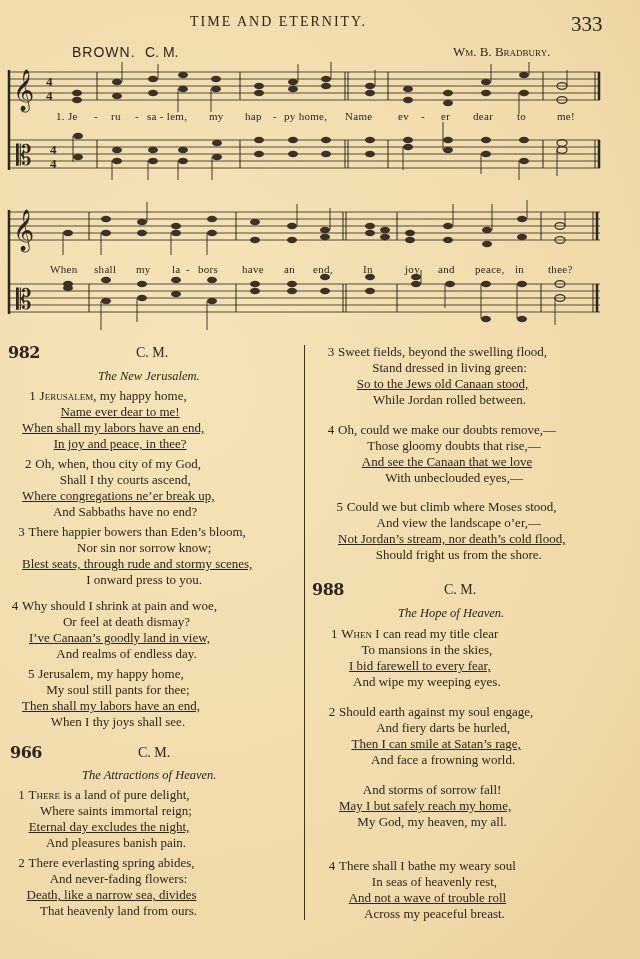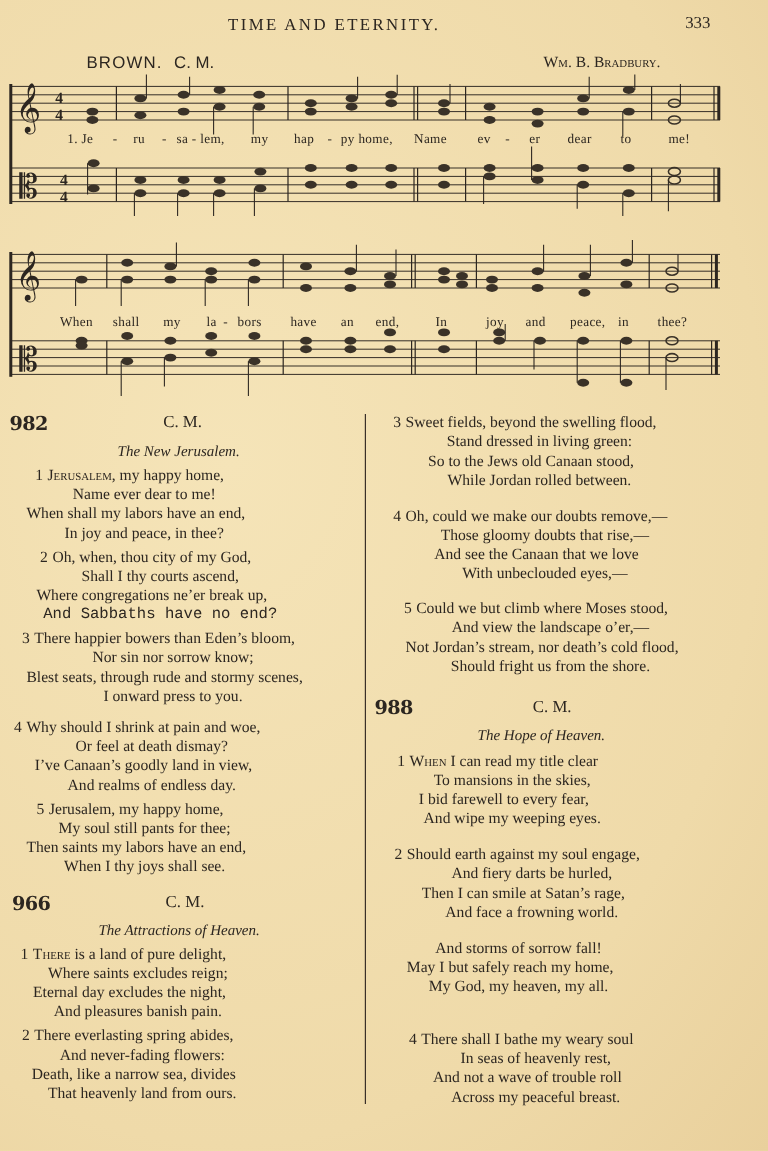--- a/index.html
+++ b/index.html
@@ -13,21 +13,21 @@
   }
   .running-head {
     position: absolute; top: 14px; left: 0; width: 586px; height: 20px;
   }
   .running-title {
     position: absolute; left: 190px; top: 0;
     font-family: "Liberation Serif", serif; font-size: 14px; letter-spacing: 2px;
   }
   .page-number {
     position: absolute; left: 571px; top: -2px;
-    font-family: "Liberation Serif", serif; font-size: 14px;
+    font-family: "Liberation Serif", serif; font-size: 21px;
   }
   .tune-head { position: absolute; top: 44px; left: 0; width: 640px; height: 18px; }
   .tune-name { position: absolute; left: 72px; top: 0; font-family: "Liberation Sans", sans-serif; font-size: 14px; letter-spacing: 1px; }
   .tune-meter { position: absolute; left: 145px; top: 0; font-family: "Liberation Sans", sans-serif; font-size: 14px; }
   .composer { position: absolute; left: 453px; top: 0; font-family: "Liberation Serif", serif; font-size: 13px; font-variant: small-caps; }
 
   .music { position: absolute; left: 0; width: 640px; }
   .music svg { display: block; }
   .lyric-line {
     position: absolute; left: 0; width: 640px; height: 14px;
@@ -39,21 +39,21 @@
 
   .hymn { position: absolute; }
   .hymn-number {
     position: absolute; left: 0; top: 0;
     font-family: "DejaVu Serif", serif; font-weight: bold; font-size: 16px; letter-spacing: -0.5px;
   }
   .hymn-meter { position: absolute; top: 2px; font-family: "Liberation Serif", serif; font-size: 14px; }
   .hymn-subtitle { position: absolute; font-family: "Liberation Serif", serif; font-style: italic; font-size: 12.5px; }
   .stanza { position: absolute; font-family: "Liberation Serif", serif; font-size: 13px; line-height: 16px; }
   .stanza .line { white-space: nowrap; display: block; height: 16px; text-align: center; }
-  .stanza .indent { padding-left: 14px; }
+  .stanza .indent { padding-left: 14px; text-decoration: underline; }
   .stanza .num { display: inline-block; width: 14px; }
   .sc { font-variant: small-caps; }
 </style>
 </head>
 <body>
 
 <div class="running-head">
   <span class="running-title">TIME AND ETERNITY.</span>
   <span class="page-number">333</span>
 </div>
@@ -355,49 +355,49 @@
   <div class="stanza" style="left:0; top:45px;">
     <span class="line"><span class="num">1</span><span class="sc">Jerusalem,</span> <span>my happy home,</span></span>
     <span class="line indent" style="padding-left:28px;">Name ever dear to me!</span>
     <span class="line indent">When shall my labors have an end,</span>
     <span class="line indent" style="padding-left:28px;">In joy and peace, in thee?</span>
   </div>
   <div class="stanza" style="left:0; top:113px;">
     <span class="line"><span class="num">2</span><span>Oh, when, thou city of my God,</span></span>
     <span class="line" style="padding-left:28px;">Shall I thy courts ascend,</span>
     <span class="line indent">Where congregations ne’er break up,</span>
-    <span class="line" style="padding-left:28px;font-family:Liberation Mono, monospace;">And Sabbaths have no end?</span>
+    <span class="line" style="padding-left:28px;">And Sabbaths have no end?</span>
   </div>
   <div class="stanza" style="left:0; top:181px;">
     <span class="line"><span class="num">3</span><span>There happier bowers than Eden’s bloom,</span></span>
     <span class="line" style="padding-left:28px;">Nor sin nor sorrow know;</span>
     <span class="line indent">Blest seats, through rude and stormy scenes,</span>
     <span class="line" style="padding-left:28px;">I onward press to you.</span>
   </div>
   <div class="stanza" style="left:0; top:255px;">
     <span class="line"><span class="num">4</span><span>Why should I shrink at pain and woe,</span></span>
     <span class="line" style="padding-left:28px;">Or feel at death dismay?</span>
     <span class="line indent">I’ve Canaan’s goodly land in view,</span>
     <span class="line" style="padding-left:28px;">And realms of endless day.</span>
   </div>
   <div class="stanza" style="left:0; top:323px;">
     <span class="line"><span class="num">5</span><span>Jerusalem, my happy home,</span></span>
     <span class="line" style="padding-left:28px;">My soul still pants for thee;</span>
-    <span class="line indent">Then saints my labors have an end,</span>
+    <span class="line indent">Then shall my labors have an end,</span>
     <span class="line" style="padding-left:28px;">When I thy joys shall see.</span>
   </div>
 </div>
 
 <div class="hymn" style="left:10px; top:743px; width:295px;">
   <span class="hymn-number">966</span>
   <span class="hymn-meter" style="left:128px;">C. M.</span>
   <span class="hymn-subtitle" style="left:72px; top:25px;">The Attractions of Heaven.</span>
   <div class="stanza" style="left:2px; top:44px;">
     <span class="line"><span class="num">1</span><span class="sc">There</span> <span>is a land of pure delight,</span></span>
-    <span class="line" style="padding-left:28px;">Where saints excludes reign;</span>
+    <span class="line" style="padding-left:28px;">Where saints immortal reign;</span>
     <span class="line indent">Eternal day excludes the night,</span>
     <span class="line" style="padding-left:28px;">And pleasures banish pain.</span>
   </div>
   <div class="stanza" style="left:2px; top:112px;">
     <span class="line"><span class="num">2</span><span>There everlasting spring abides,</span></span>
     <span class="line" style="padding-left:28px;">And never-fading flowers:</span>
     <span class="line indent">Death, like a narrow sea, divides</span>
     <span class="line" style="padding-left:28px;">That heavenly land from ours.</span>
   </div>
 </div>
@@ -437,19 +437,19 @@
     <span class="line"><span class="num">2</span><span>Should earth against my soul engage,</span></span>
     <span class="line" style="padding-left:28px;">And fiery darts be hurled,</span>
     <span class="line indent">Then I can smile at Satan’s rage,</span>
     <span class="line" style="padding-left:28px;">And face a frowning world.</span>
   </div>
   <div class="stanza" style="left:13px; top:202px;">
     <span class="line" style="padding-left:28px;">And storms of sorrow fall!</span>
     <span class="line indent">May I but safely reach my home,</span>
     <span class="line" style="padding-left:28px;">My God, my heaven, my all.</span>
   </div>
-  <div class="stanza" style="left:13px; top:278px;margin-left:12px;">
+  <div class="stanza" style="left:13px; top:278px;">
     <span class="line"><span class="num">4</span><span>There shall I bathe my weary soul</span></span>
     <span class="line" style="padding-left:28px;">In seas of heavenly rest,</span>
     <span class="line indent">And not a wave of trouble roll</span>
     <span class="line" style="padding-left:28px;">Across my peaceful breast.</span>
   </div>
 </div>
 
 </body></html>

